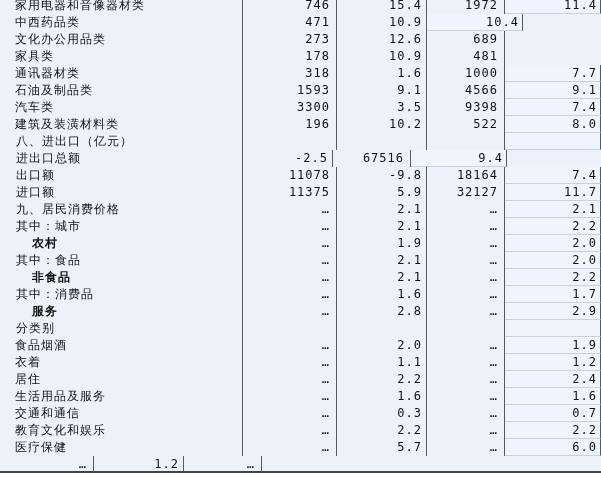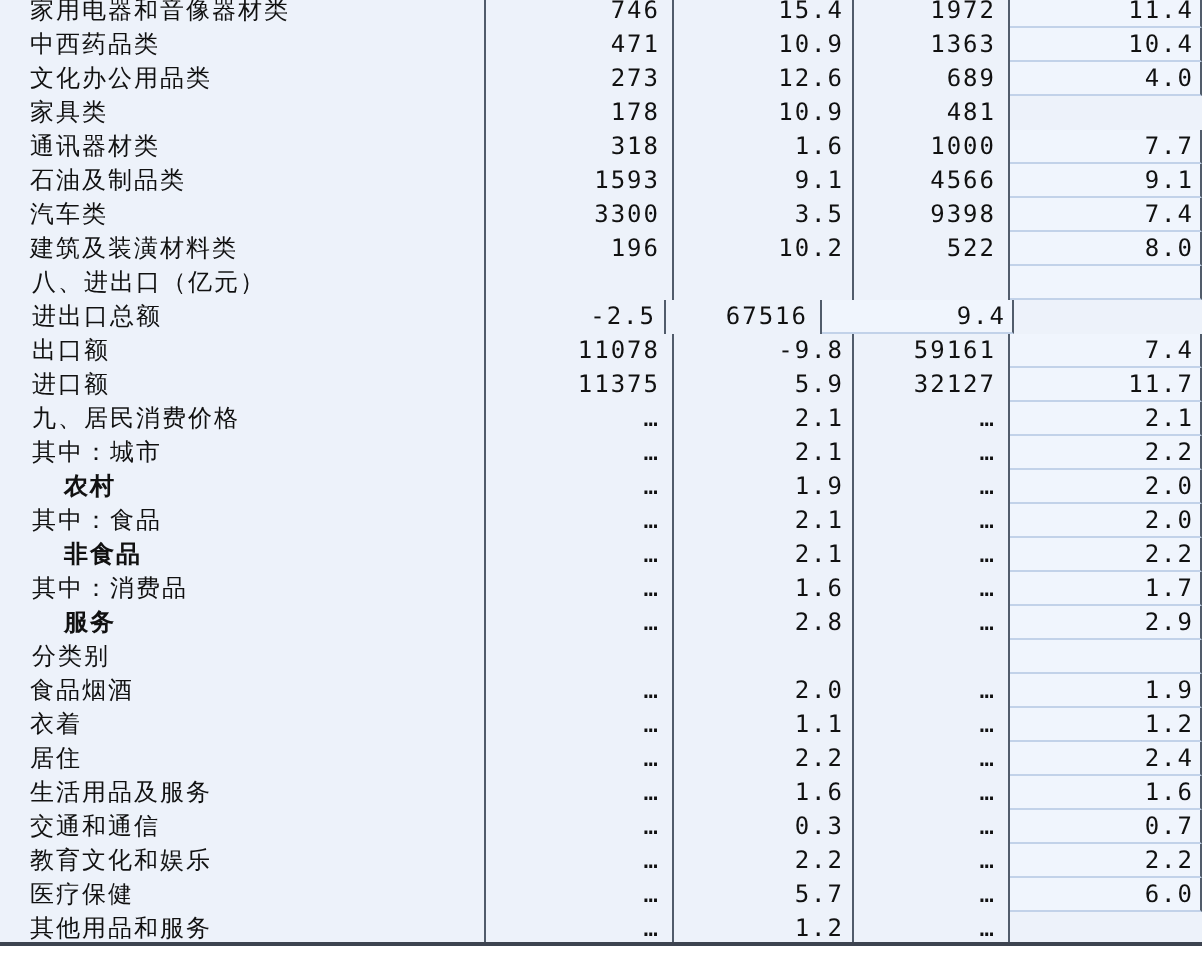--- a/index.html
+++ b/index.html
@@ -48,29 +48,27 @@
         <div class="cell label ind1">家用电器和音像器材类</div>
         <div class="cell val c1">746</div>
         <div class="cell val c2">15.4</div>
         <div class="cell val c3">1972</div>
         <div class="cell val c4">11.4</div>
       </div>
       <div class="row">
         <div class="cell label ind1">中西药品类</div>
         <div class="cell val c1">471</div>
         <div class="cell val c2">10.9</div>
-        <div class="cell val c3">1363</div>
         <div class="cell val c4">10.4</div>
       </div>
       <div class="row">
         <div class="cell label ind1">文化办公用品类</div>
         <div class="cell val c1">273</div>
         <div class="cell val c2">12.6</div>
         <div class="cell val c3">689</div>
-        <div class="cell val c4">4.0</div>
       </div>
       <div class="row">
         <div class="cell label ind1">家具类</div>
         <div class="cell val c1">178</div>
         <div class="cell val c2">10.9</div>
         <div class="cell val c3">481</div>
       </div>
       <div class="row">
         <div class="cell label ind1">通讯器材类</div>
         <div class="cell val c1">318</div>
@@ -109,21 +107,21 @@
       <div class="row">
         <div class="cell label ind0">进出口总额</div>
         <div class="cell val c2">-2.5</div>
         <div class="cell val c3">67516</div>
         <div class="cell val c4">9.4</div>
       </div>
       <div class="row">
         <div class="cell label ind0">出口额</div>
         <div class="cell val c1">11078</div>
         <div class="cell val c2">-9.8</div>
-        <div class="cell val c3">59161</div>
+        <div class="cell val c3">18164</div>
         <div class="cell val c4">7.4</div>
       </div>
       <div class="row">
         <div class="cell label ind0">进口额</div>
         <div class="cell val c1">11375</div>
         <div class="cell val c2">5.9</div>
         <div class="cell val c3">32127</div>
         <div class="cell val c4">11.7</div>
       </div>
       <div class="row">
@@ -225,21 +223,20 @@
         <div class="cell val c4">2.2</div>
       </div>
       <div class="row">
         <div class="cell label ind1">医疗保健</div>
         <div class="cell val c1">…</div>
         <div class="cell val c2">5.7</div>
         <div class="cell val c3">…</div>
         <div class="cell val c4">6.0</div>
       </div>
       <div class="row">
-        <div class="cell label ind1">其他用品和服务</div>
         <div class="cell val c1">…</div>
         <div class="cell val c2">1.2</div>
         <div class="cell val c3">…</div>
       </div>
     </div>
   <div class="bottom-gap"></div>
   <div class="bottom-border"></div>
 </div>
 
 </body></html>

